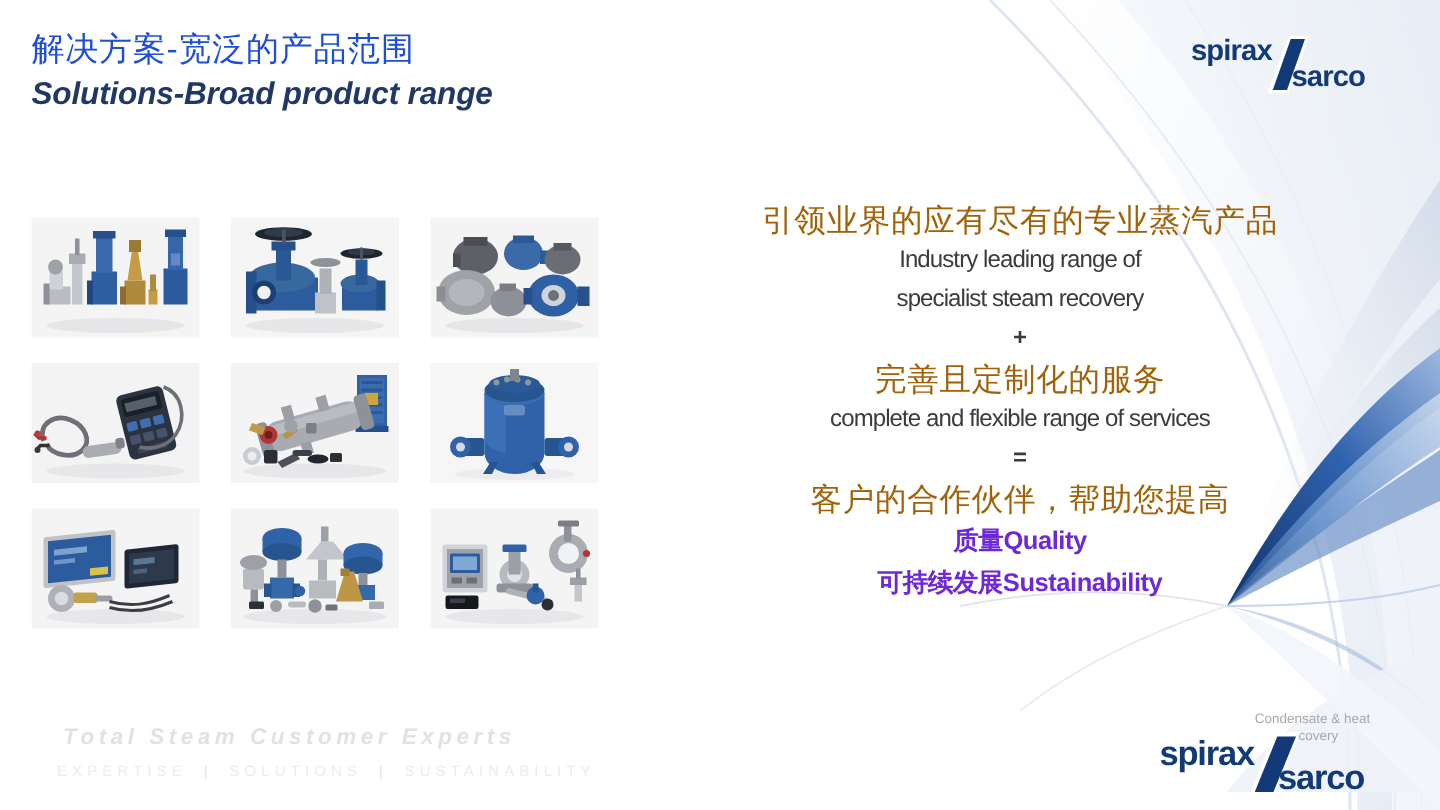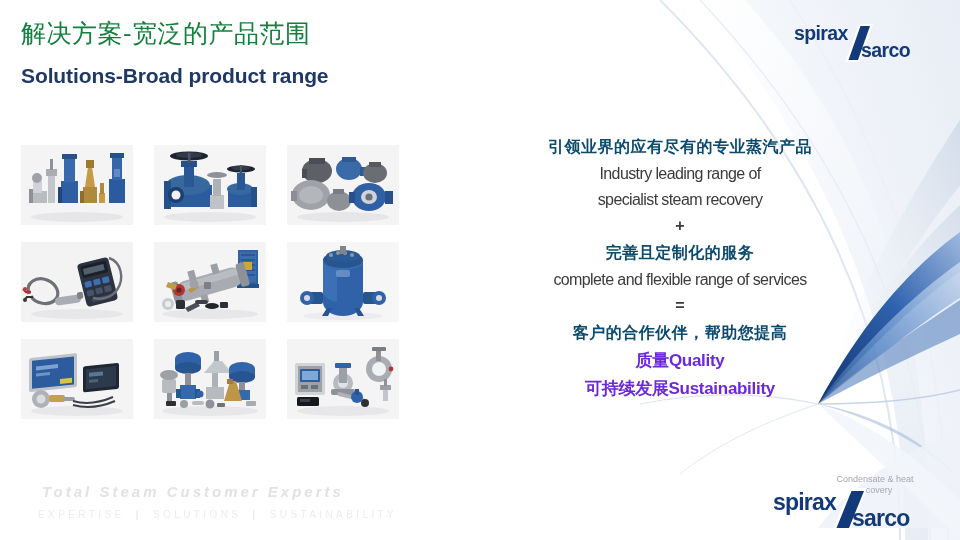--- a/index.html
+++ b/index.html
@@ -12,46 +12,46 @@
   #slide{position:absolute;inset:0;width:960px;height:540px;overflow:hidden;background:#fff;}
 
   
   .bg-layer{position:absolute;inset:0;pointer-events:none;}
   .bg-svg{position:absolute;top:0;left:0;width:960px;height:540px;}
 
   
   .title-block{position:absolute;left:21px;top:18px;}
   .title-cn{
     font-family:"DejaVu Serif","Liberation Serif",serif;
-    font-size:25px;line-height:31px;color:#15803d;letter-spacing:.5px;
+    font-size:22px;line-height:31px;color:#1d4ed8;letter-spacing:.5px;
     white-space:nowrap;font-weight:400;
   }
   .title-en{
     font-size:21px;line-height:26px;color:#1f3864;font-weight:bold;
-    white-space:nowrap;letter-spacing:-0.1px;margin-top:14px;
+    white-space:nowrap;letter-spacing:-0.1px;margin-top:1px;font-style:italic;
   }
 
   
   .logo-top{position:absolute;left:793px;top:20px;width:148px;height:44px;}
   .logo-bottom{position:absolute;left:772px;top:484px;width:172px;height:46px;}
   .logo-svg{width:100%;height:100%;display:block;}
 
   
   .grid{position:absolute;left:21px;top:145px;width:400px;height:288px;}
   .cell{position:absolute;width:112px;height:80px;overflow:hidden;background:#f7f7f7;}
   .cell.c0{left:0;}   .cell.c1{left:133px;} .cell.c2{left:266px;}
   .cell.r0{top:0;}    .cell.r1{top:97px;}   .cell.r2{top:194px;}
   .cell svg{display:block;width:112px;height:80px;}
 
   
   .text-block{position:absolute;left:470px;top:133px;width:420px;text-align:center;}
   .ln{white-space:nowrap;}
   .ln-cn{
     font-family:"DejaVu Serif","Liberation Serif",serif;
-    font-size:16px;line-height:28px;color:#0c4a6e;font-weight:700;letter-spacing:.5px;
+    font-size:21px;line-height:28px;color:#a16207;font-weight:400;letter-spacing:.5px;
   }
   .ln-en{
     font-size:16px;line-height:26px;color:#3b3b3b;font-weight:normal;letter-spacing:-0.6px;
   }
   .ln-op{
     font-size:16px;line-height:26px;color:#3b3b3b;font-weight:bold;
   }
   .ln-mix{
     font-size:17px;line-height:28px;color:#6d28d9;font-weight:bold;letter-spacing:-0.3px;
     font-family:"Liberation Sans","DejaVu Sans",sans-serif;

